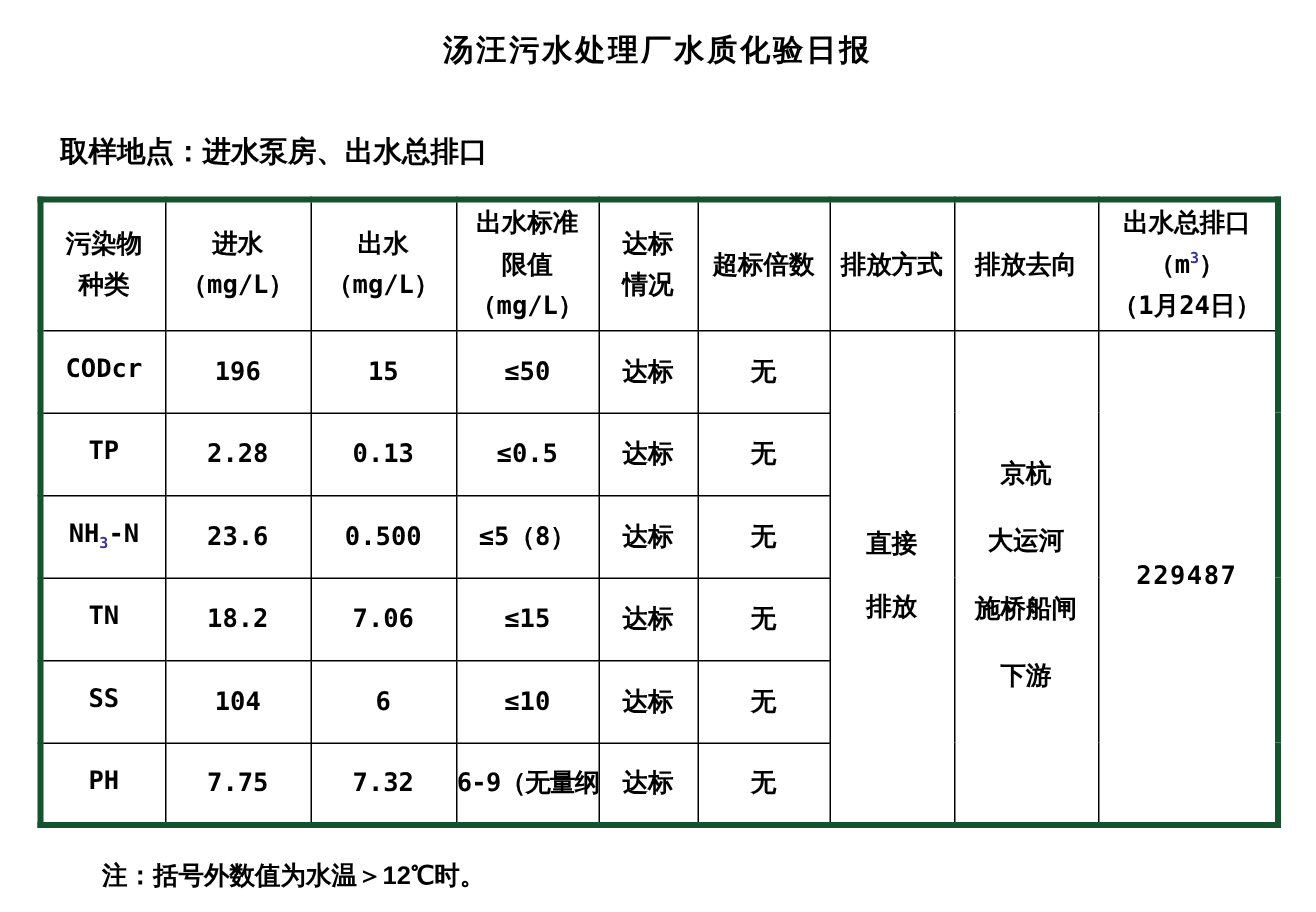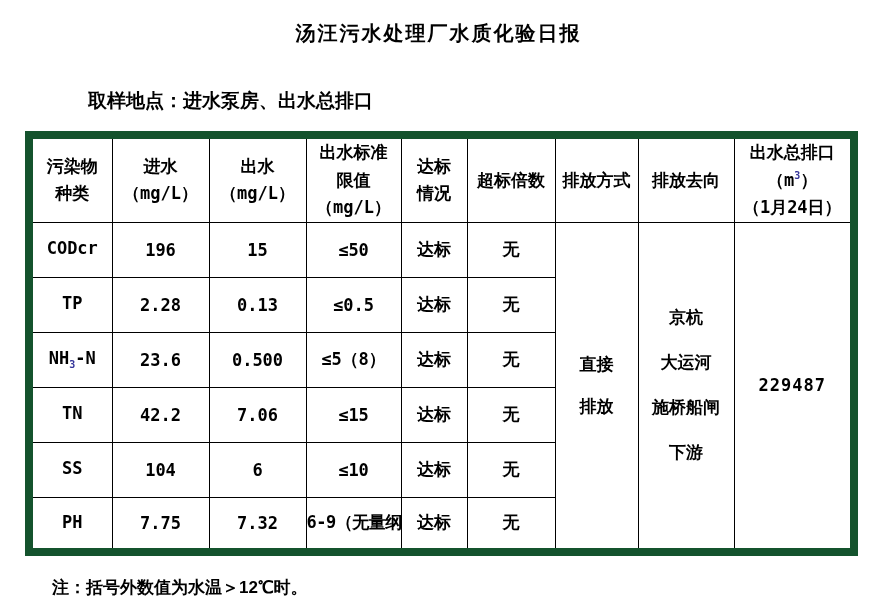--- a/index.html
+++ b/index.html
@@ -23,32 +23,32 @@
     font-size: 20px;
     font-weight: bold;
     letter-spacing: 2px;
     color: #000000;
   }
   .meta-row {
     display: flex;
     justify-content: space-between;
     align-items: baseline;
     margin-top: 41px;
-    padding-left: 88px;
+    padding-left: 40px;
     padding-right: 64px;
     font-size: 19px;
     font-weight: bold;
   }
   table.report {
     border-collapse: collapse;
     table-layout: fixed;
     margin-left: 25px;
     margin-top: 17px;
     width: 825px;
-    border: 8px solid #14532d;
+    border: 4px solid #14532d;
   }
   table.report th,
   table.report td {
     border: 1px solid #000000;
     text-align: center;
     vertical-align: middle;
     font-weight: bold;
     font-size: 17px;
     font-family: "DejaVu Sans Mono", "Liberation Mono", monospace;
     padding: 0;
@@ -74,21 +74,21 @@
     font-size: 10px;
     font-weight: bold;
   }
   td.tight {
     font-size: 13px;
     white-space: nowrap;
     letter-spacing: -0.5px;
   }
   .footnote {
     margin-top: 20px;
-    margin-left: 52px;
+    margin-left: 68px;
     font-size: 17px;
     font-weight: bold;
   }
 </style>
 </head>
 <body>
 
 <div class="page">
 
   <h1 class="title">汤汪污水处理厂水质化验日报</h1>
@@ -175,21 +175,21 @@
       <tr>
         <td><span>NH</span><sub class="blue-script">3</sub><span>-N</span></td>
         <td>23.6</td>
         <td>0.500</td>
         <td>≤5（8）</td>
         <td>达标</td>
         <td>无</td>
       </tr>
       <tr>
         <td><span>TN</span><sub class="blue-script"></sub><span></span></td>
-        <td>42.2</td>
+        <td>18.2</td>
         <td>7.06</td>
         <td>≤15</td>
         <td>达标</td>
         <td>无</td>
       </tr>
       <tr>
         <td><span>SS</span><sub class="blue-script"></sub><span></span></td>
         <td>104</td>
         <td>6</td>
         <td>≤10</td>

